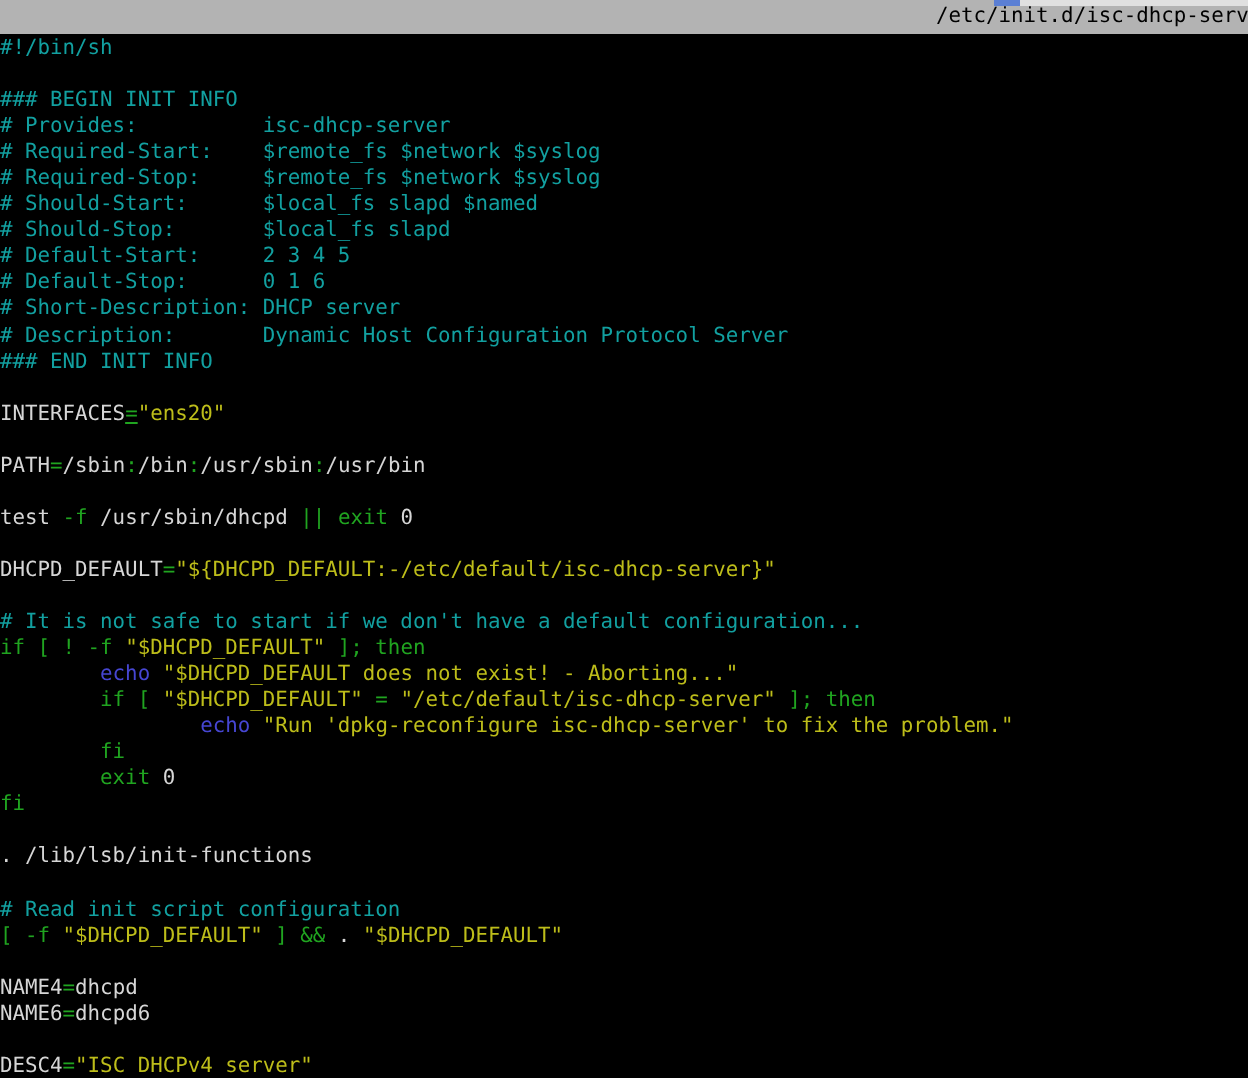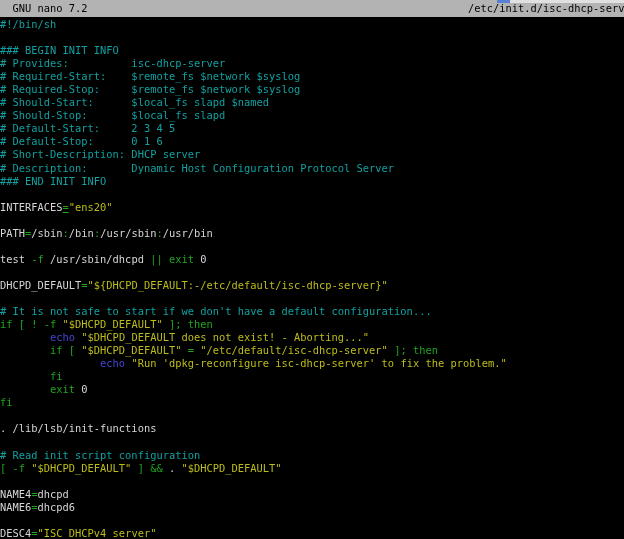--- a/index.html
+++ b/index.html
@@ -50,19 +50,18 @@
     white-space: pre;
     color: var(--fg, #d6d6d6);
   }
   .line { height: 13.05px; }
   .u { text-decoration: underline; }
 </style>
 </head>
 <body style="--titlebar-bg: #b3b3b3; --fg: #d6d6d6; --strip-white: #e0e0e0; --strip-blue: #5b7fd4; background: rgb(0, 0, 0);">
 
 <div class="titlebar">
-  <span class="app">  GNU nano 7.2</span>
   <span class="path">/etc/init.d/isc-dhcp-server</span>
 </div>
 <div class="strip-blue"></div>
 <div class="strip-white"></div>
 
 <div class="screen"><div class="line"><span style="color: rgb(18, 160, 160);">#!/bin/sh</span></div><div class="line"></div><div class="line"><span style="color: rgb(18, 160, 160);">### BEGIN INIT INFO</span></div><div class="line"><span style="color: rgb(18, 160, 160);"># Provides:          isc-dhcp-server</span></div><div class="line"><span style="color: rgb(18, 160, 160);"># Required-Start:    $remote_fs $network $syslog</span></div><div class="line"><span style="color: rgb(18, 160, 160);"># Required-Stop:     $remote_fs $network $syslog</span></div><div class="line"><span style="color: rgb(18, 160, 160);"># Should-Start:      $local_fs slapd $named</span></div><div class="line"><span style="color: rgb(18, 160, 160);"># Should-Stop:       $local_fs slapd</span></div><div class="line"><span style="color: rgb(18, 160, 160);"># Default-Start:     2 3 4 5</span></div><div class="line"><span style="color: rgb(18, 160, 160);"># Default-Stop:      0 1 6</span></div><div class="line"><span style="color: rgb(18, 160, 160);"># Short-Description: DHCP server</span></div><div class="line"><span style="color: rgb(18, 160, 160);"># Description:       Dynamic Host Configuration Protocol Server</span></div><div class="line"><span style="color: rgb(18, 160, 160);">### END INIT INFO</span></div><div class="line"></div><div class="line"><span style="color: rgb(214, 214, 214);">INTERFACES</span><span class="u" style="color: rgb(32, 164, 32);">=</span><span style="color: rgb(189, 189, 26);">"ens20"</span></div><div class="line"></div><div class="line"><span style="color: rgb(214, 214, 214);">PATH</span><span style="color: rgb(32, 164, 32);">=</span><span style="color: rgb(214, 214, 214);">/sbin</span><span style="color: rgb(32, 164, 32);">:</span><span style="color: rgb(214, 214, 214);">/bin</span><span style="color: rgb(32, 164, 32);">:</span><span style="color: rgb(214, 214, 214);">/usr/sbin</span><span style="color: rgb(32, 164, 32);">:</span><span style="color: rgb(214, 214, 214);">/usr/bin</span></div><div class="line"></div><div class="line"><span style="color: rgb(214, 214, 214);">test </span><span style="color: rgb(32, 164, 32);">-f</span><span style="color: rgb(214, 214, 214);"> /usr/sbin/dhcpd </span><span style="color: rgb(32, 164, 32);">||</span><span style="color: rgb(214, 214, 214);"> </span><span style="color: rgb(32, 164, 32);">exit</span><span style="color: rgb(214, 214, 214);"> 0</span></div><div class="line"></div><div class="line"><span style="color: rgb(214, 214, 214);">DHCPD_DEFAULT</span><span style="color: rgb(32, 164, 32);">=</span><span style="color: rgb(189, 189, 26);">"${DHCPD_DEFAULT:-/etc/default/isc-dhcp-server}"</span></div><div class="line"></div><div class="line"><span style="color: rgb(18, 160, 160);"># It is not safe to start if we don't have a default configuration...</span></div><div class="line"><span style="color: rgb(32, 164, 32);">if [ ! -f </span><span style="color: rgb(189, 189, 26);">"$DHCPD_DEFAULT"</span><span style="color: rgb(32, 164, 32);"> ]; then</span></div><div class="line"><span style="color: rgb(214, 214, 214);">        </span><span style="color: rgb(70, 70, 210);">echo</span><span style="color: rgb(214, 214, 214);"> </span><span style="color: rgb(189, 189, 26);">"$DHCPD_DEFAULT does not exist! - Aborting..."</span></div><div class="line"><span style="color: rgb(214, 214, 214);">        </span><span style="color: rgb(32, 164, 32);">if [ </span><span style="color: rgb(189, 189, 26);">"$DHCPD_DEFAULT"</span><span style="color: rgb(32, 164, 32);"> = </span><span style="color: rgb(189, 189, 26);">"/etc/default/isc-dhcp-server"</span><span style="color: rgb(32, 164, 32);"> ]; then</span></div><div class="line"><span style="color: rgb(214, 214, 214);">                </span><span style="color: rgb(70, 70, 210);">echo</span><span style="color: rgb(214, 214, 214);"> </span><span style="color: rgb(189, 189, 26);">"Run 'dpkg-reconfigure isc-dhcp-server' to fix the problem."</span></div><div class="line"><span style="color: rgb(214, 214, 214);">        </span><span style="color: rgb(32, 164, 32);">fi</span></div><div class="line"><span style="color: rgb(214, 214, 214);">        </span><span style="color: rgb(32, 164, 32);">exit</span><span style="color: rgb(214, 214, 214);"> 0</span></div><div class="line"><span style="color: rgb(32, 164, 32);">fi</span></div><div class="line"></div><div class="line"><span style="color: rgb(214, 214, 214);">. /lib/lsb/init-functions</span></div><div class="line"></div><div class="line"><span style="color: rgb(18, 160, 160);"># Read init script configuration</span></div><div class="line"><span style="color: rgb(32, 164, 32);">[ -f </span><span style="color: rgb(189, 189, 26);">"$DHCPD_DEFAULT"</span><span style="color: rgb(32, 164, 32);"> ] &amp;&amp; </span><span style="color: rgb(214, 214, 214);">. </span><span style="color: rgb(189, 189, 26);">"$DHCPD_DEFAULT"</span></div><div class="line"></div><div class="line"><span style="color: rgb(214, 214, 214);">NAME4</span><span style="color: rgb(32, 164, 32);">=</span><span style="color: rgb(214, 214, 214);">dhcpd</span></div><div class="line"><span style="color: rgb(214, 214, 214);">NAME6</span><span style="color: rgb(32, 164, 32);">=</span><span style="color: rgb(214, 214, 214);">dhcpd6</span></div><div class="line"></div><div class="line"><span style="color: rgb(214, 214, 214);">DESC4</span><span style="color: rgb(32, 164, 32);">=</span><span style="color: rgb(189, 189, 26);">"ISC DHCPv4 server"</span></div></div>
 
 </body></html>

